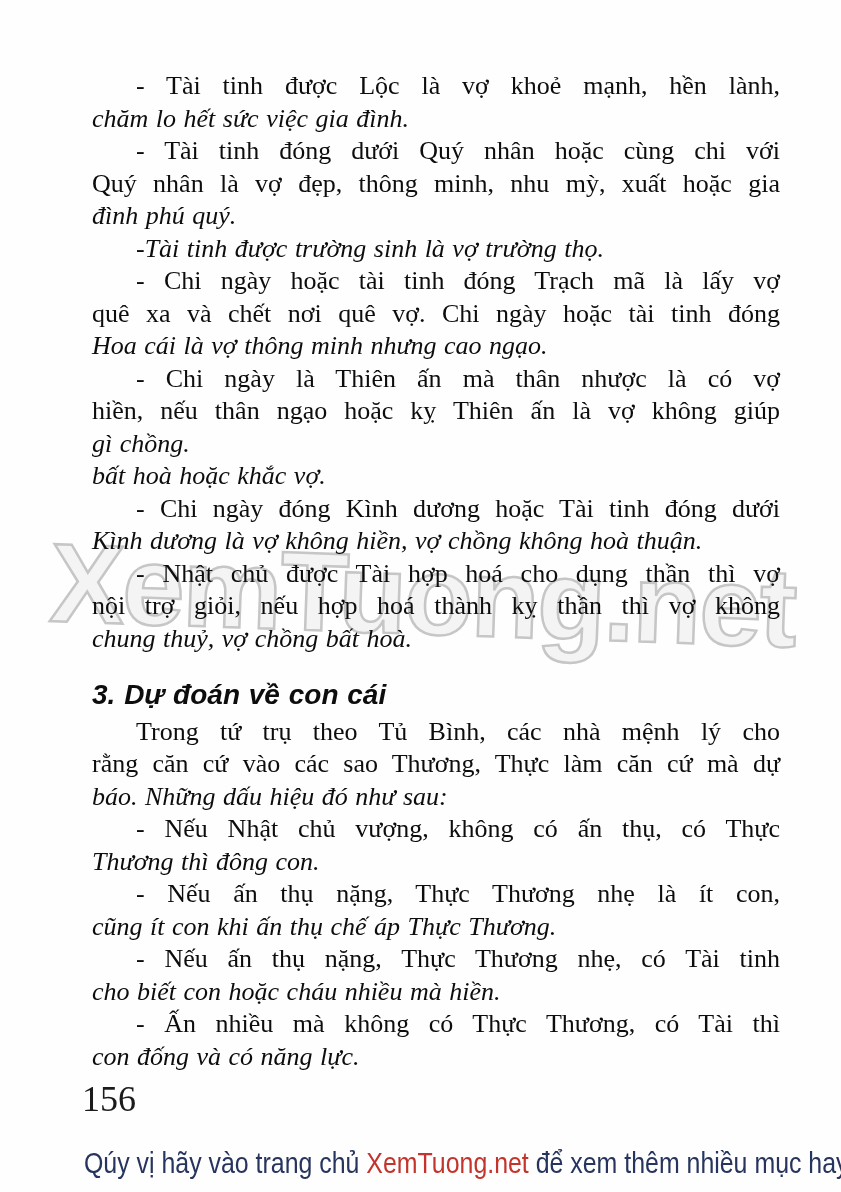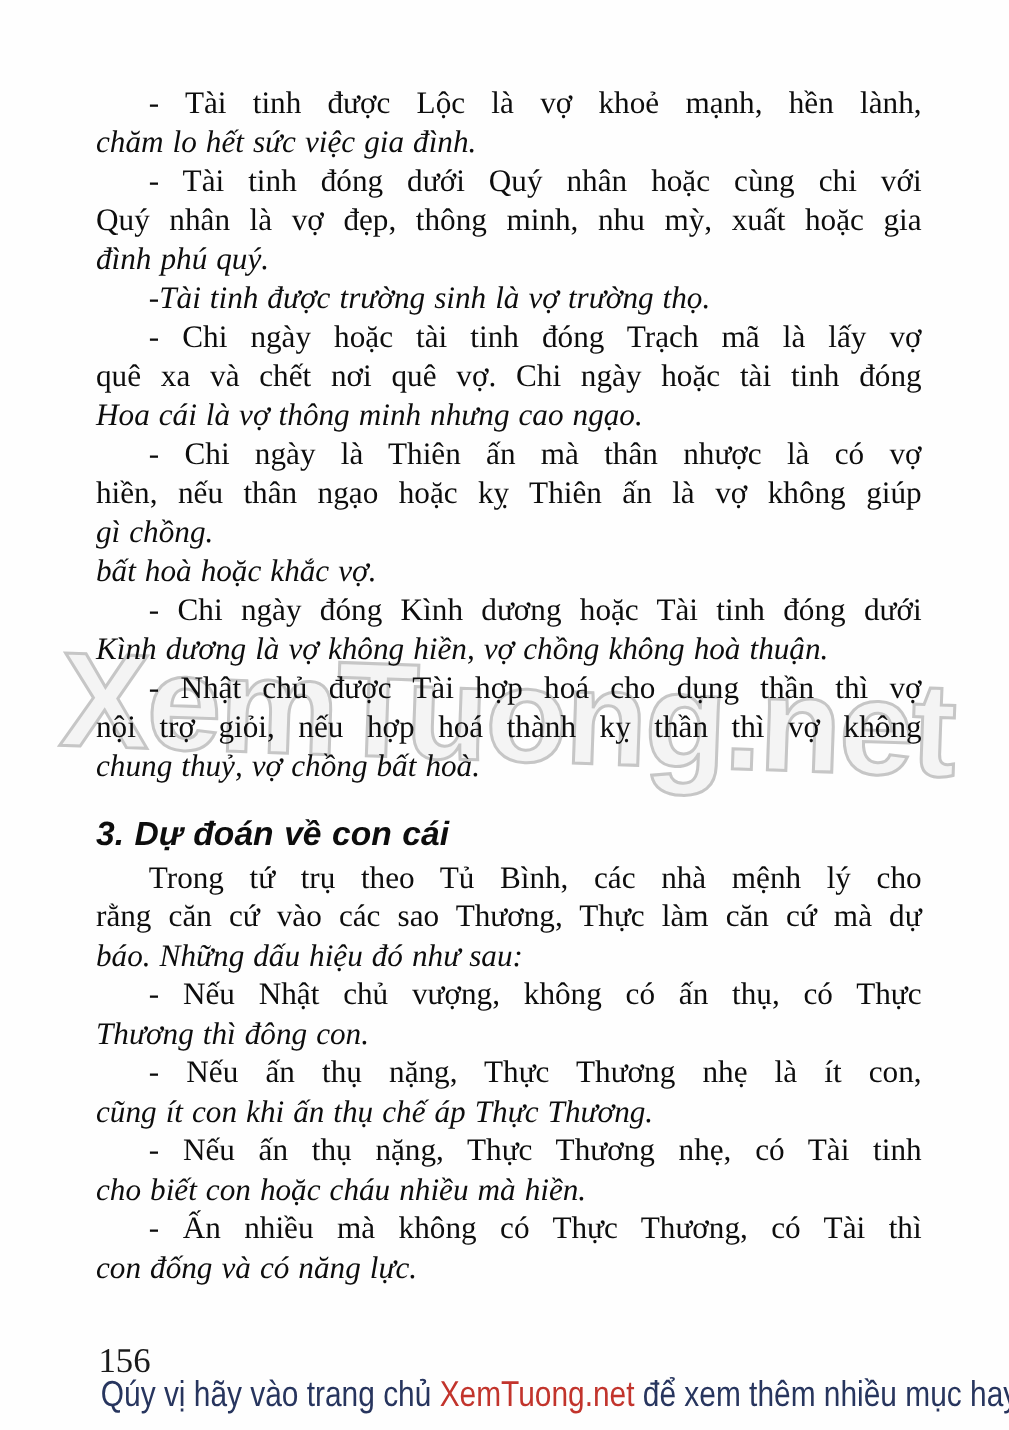--- a/index.html
+++ b/index.html
@@ -21,21 +21,21 @@
     letter-spacing:-2px;
     white-space:nowrap;
     color:#f4f4f4;
     -webkit-text-stroke:2.5px #c6c6c6;
     transform:rotate(2deg);
     transform-origin:left center;
     user-select:none;
   }
   .content{
     position:absolute;
-    left:80px;top:70px;
+    left:92px;top:70px;
     width:688px;
     z-index:1;
     color:#0d0d0d;
     font-size:26px;
     line-height:32.5px;
   }
   .para{margin:0;padding:0;}
   .line{
     display:block;
     text-align:justify;
@@ -46,23 +46,23 @@
   .line.last{text-align-last:left;font-style:italic;}
   .heading-para{margin:24px 0 4px 0;}
   .heading-para .line{
     font-family:"Liberation Sans", sans-serif;
     font-weight:bold;
     font-size:28px;
     text-align-last:left;
   }
   .page-number{
     position:absolute;
-    left:82px;top:1118px;
+    left:82px;top:1078px;
     z-index:1;
-    font-size:29px;
+    font-size:36px;
     color:#1b1b1b;
   }
   .footer{
     position:absolute;
     left:84px;top:1146px;
     z-index:1;
     font-family:"Liberation Sans", sans-serif;
     font-size:30px;
     white-space:nowrap;
     transform:scaleX(0.83);

